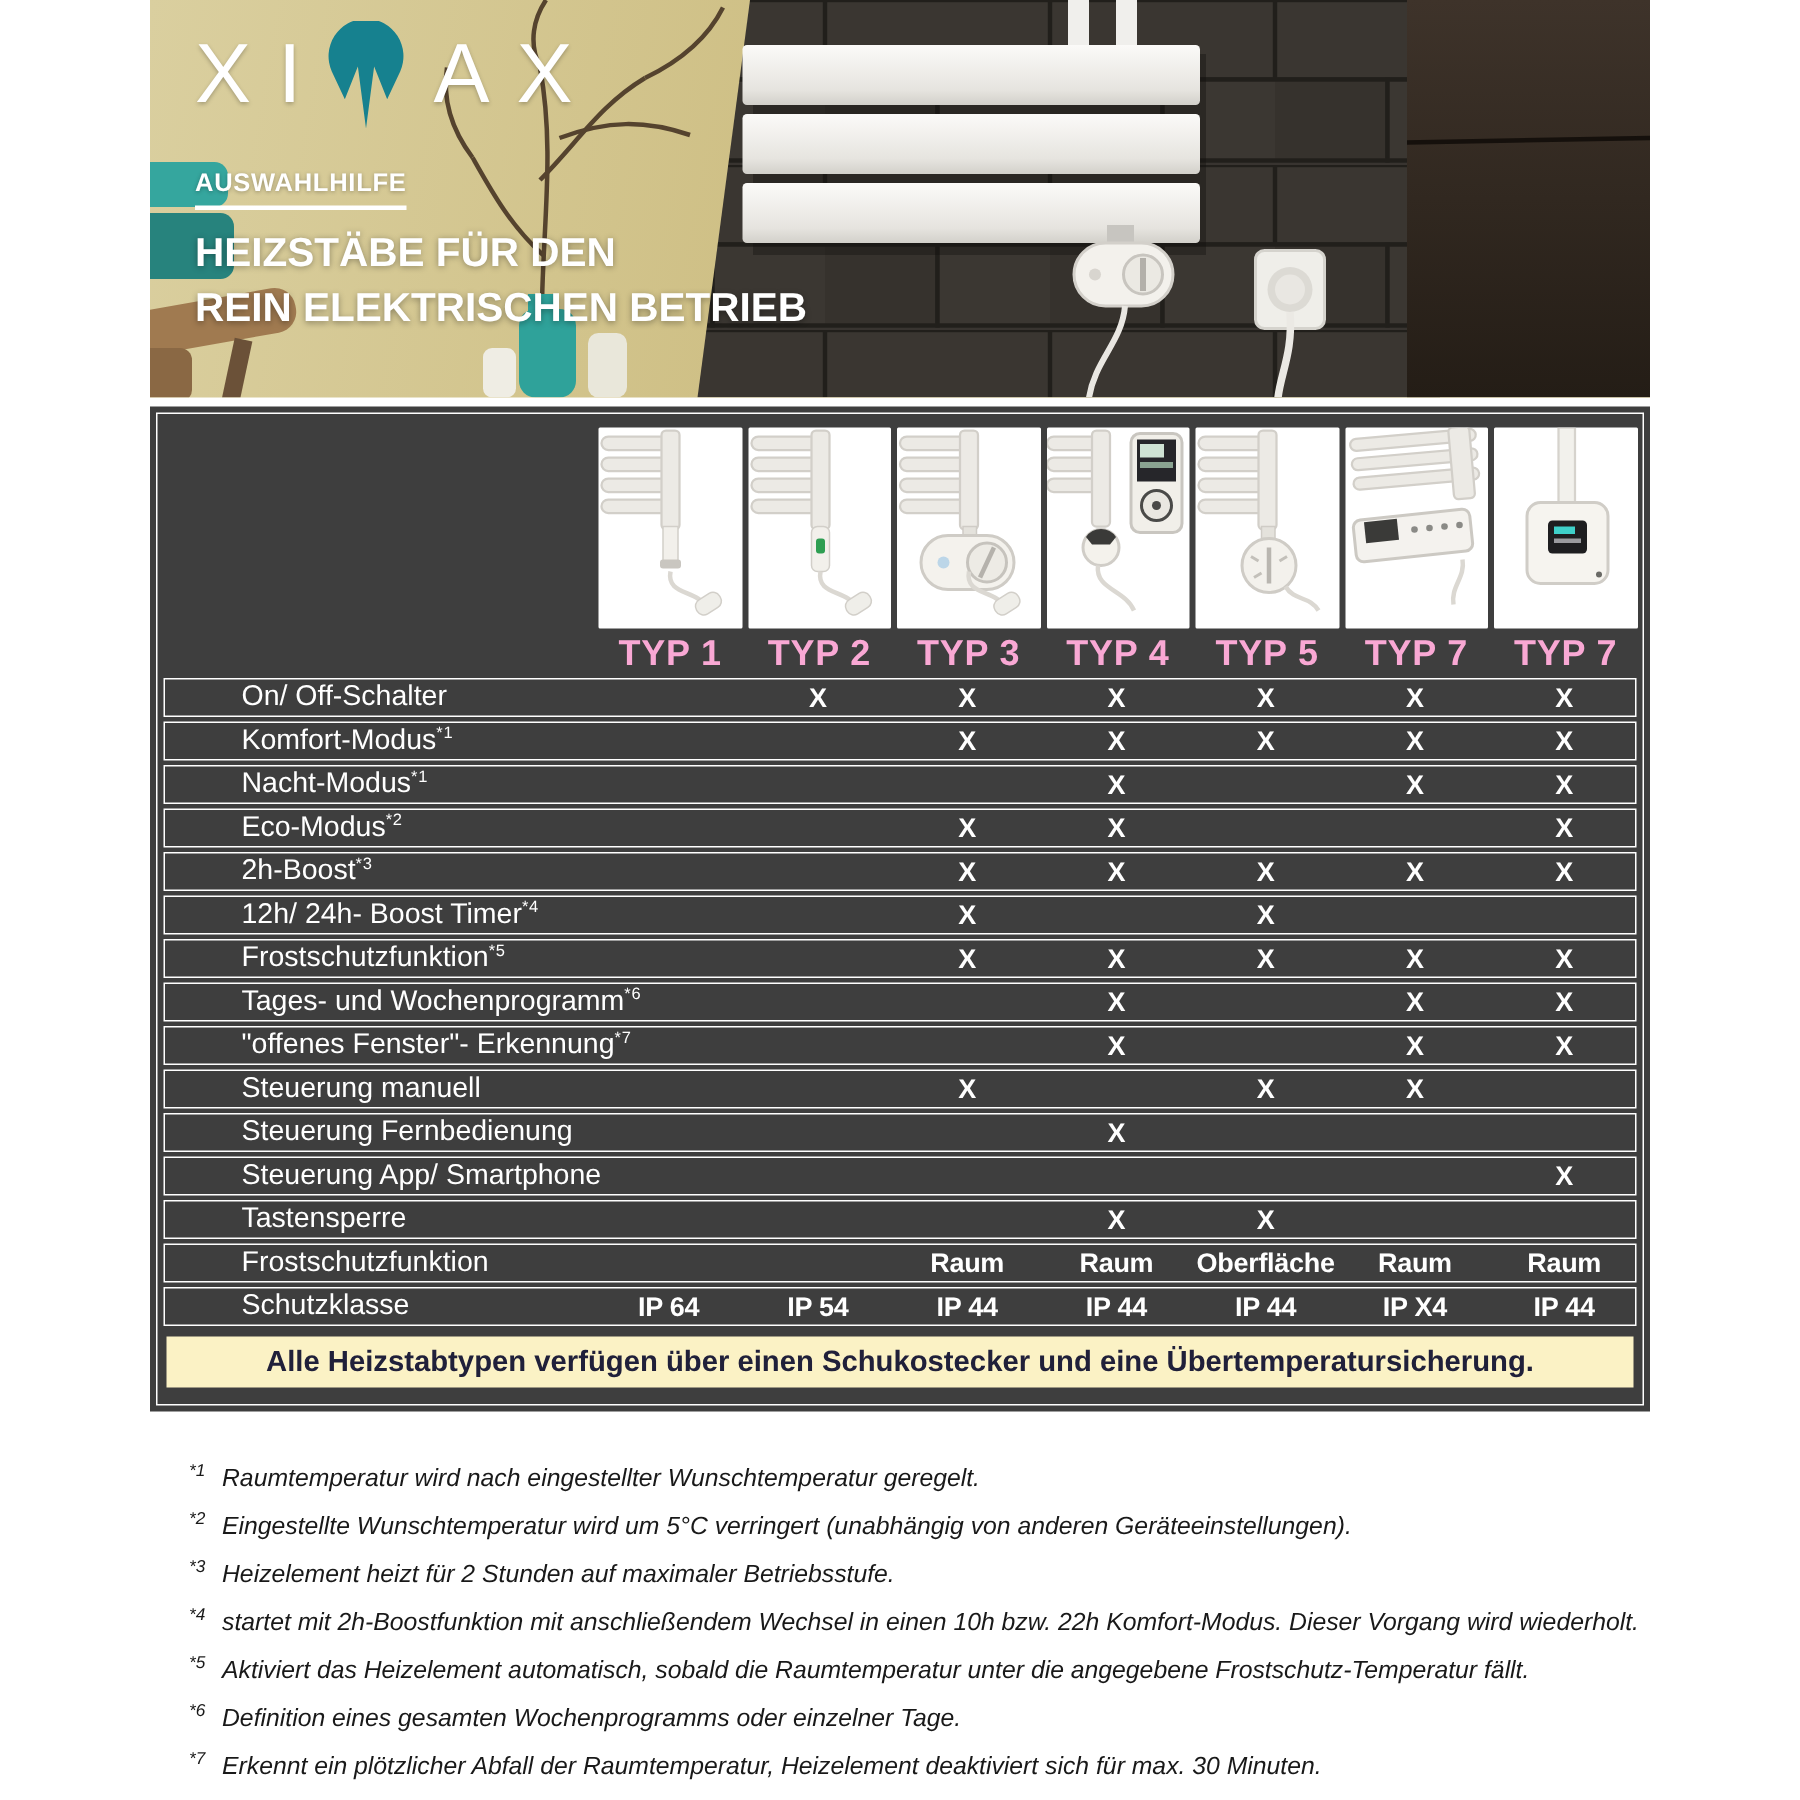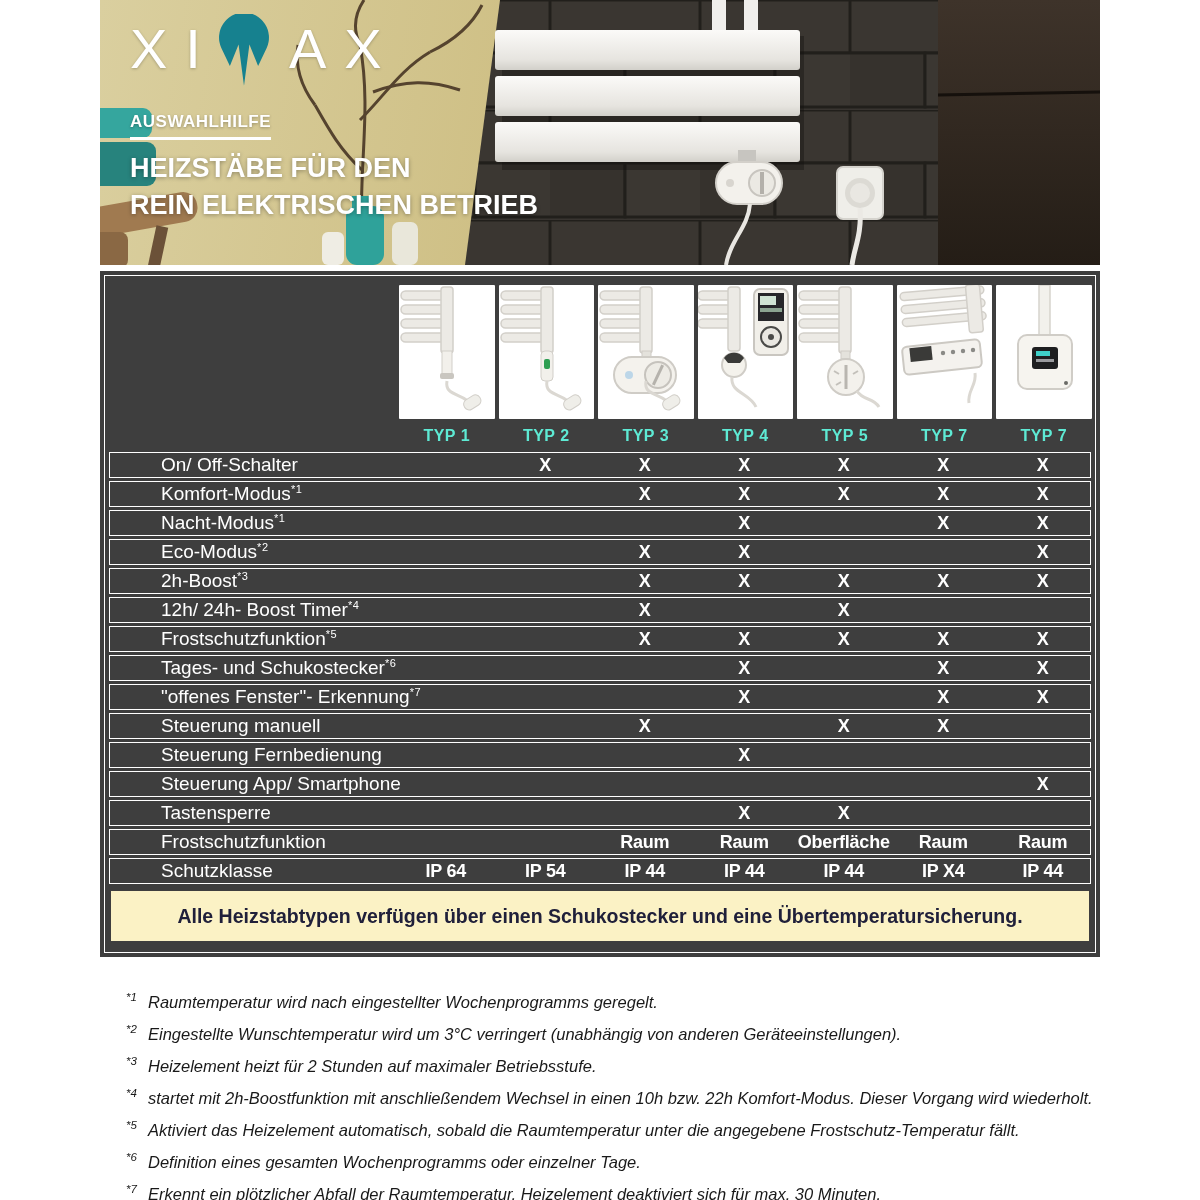--- a/index.html
+++ b/index.html
@@ -24,28 +24,28 @@
                 text-shadow:0 1px 4px rgba(0,0,0,.35); }
 
   
   .panel { margin-top:6px; background:#3e3e3e; padding:4px; }
   .panel-inner { border:1px solid #ffffff; padding:9px 4px 11px 4px; }
   .cols { display:grid; grid-template-columns:288px repeat(7,99.5px); }
   .col { padding:0 2px; }
   .imgcard { background:#ffffff; height:134px; border-radius:1px; overflow:hidden; }
   .imgcard svg { display:block; }
   .typlabel { height:33px; display:flex; align-items:center; justify-content:center;
-              color:#5eead4; font-weight:700; font-size:16px; letter-spacing:.5px; }
+              color:#f9a8d4; font-weight:700; font-size:24px; letter-spacing:.5px; }
   .trow { display:grid; grid-template-columns:286px repeat(7,99.5px);
           border:1px solid #fff; height:26px; margin-bottom:3px; align-items:center; }
   .rlabel { color:#fff; font-size:19px; padding-left:7px; white-space:nowrap;margin-left:44px; }
   .rlabel sup { font-size:11px; vertical-align:super; letter-spacing:.5px; }
   .cell { color:#fff; font-weight:700; font-size:18px; text-align:center; white-space:nowrap;
           letter-spacing:-0.2px; }
-  .note { margin:7px 2px 0 2px; background:#fbf2c5; height:50px; display:flex;
+  .note { margin:7px 2px 0 2px; background:#fbf2c5; height:34px; display:flex;
           align-items:center; justify-content:center; color:#20203a;
           font-size:19.5px; font-weight:700; }
 
   
   .footnotes { padding:27px 0 30px 26px; }
   .fn { font-style:italic; font-size:16.5px; color:#191919; line-height:27.5px;
         white-space:nowrap; }
   .fn sup { font-size:11.5px; display:inline-block; min-width:22px; vertical-align:super; }
 </style>
 </head>
@@ -354,21 +354,21 @@
               <div class="rlabel"><span>Frostschutzfunktion</span><sup>*5</sup></div>
               <div class="cell"></div>
               <div class="cell"></div>
               <div class="cell">X</div>
               <div class="cell">X</div>
               <div class="cell">X</div>
               <div class="cell">X</div>
               <div class="cell">X</div>
             </div>
             <div class="trow">
-              <div class="rlabel"><span>Tages- und Schukostecker</span><sup>*6</sup></div>
+              <div class="rlabel"><span>Tages- und Wochenprogramm</span><sup>*6</sup></div>
               <div class="cell"></div>
               <div class="cell"></div>
               <div class="cell"></div>
               <div class="cell">X</div>
               <div class="cell"></div>
               <div class="cell">X</div>
               <div class="cell">X</div>
             </div>
             <div class="trow">
               <div class="rlabel"><span>"offenes Fenster"- Erkennung</span><sup>*7</sup></div>
@@ -439,22 +439,22 @@
               <div class="cell">IP 44</div>
               <div class="cell">IP X4</div>
               <div class="cell">IP 44</div>
             </div>
           </div>
         <div class="note">Alle Heizstabtypen verfügen über einen Schukostecker und eine Übertemperatursicherung.</div>
       </div>
     </div>
 
     <div class="footnotes" id="footnotes">
-        <div class="fn"><sup>*1</sup><span>Raumtemperatur wird nach eingestellter Wochenprogramms geregelt.</span></div>
-        <div class="fn"><sup>*2</sup><span>Eingestellte Wunschtemperatur wird um 3°C verringert (unabhängig von anderen Geräteeinstellungen).</span></div>
+        <div class="fn"><sup>*1</sup><span>Raumtemperatur wird nach eingestellter Wunschtemperatur geregelt.</span></div>
+        <div class="fn"><sup>*2</sup><span>Eingestellte Wunschtemperatur wird um 5°C verringert (unabhängig von anderen Geräteeinstellungen).</span></div>
         <div class="fn"><sup>*3</sup><span>Heizelement heizt für 2 Stunden auf maximaler Betriebsstufe.</span></div>
         <div class="fn"><sup>*4</sup><span>startet mit 2h-Boostfunktion mit anschließendem Wechsel in einen 10h bzw. 22h Komfort-Modus. Dieser Vorgang wird wiederholt.</span></div>
         <div class="fn"><sup>*5</sup><span>Aktiviert das Heizelement automatisch, sobald die Raumtemperatur unter die angegebene Frostschutz-Temperatur fällt.</span></div>
         <div class="fn"><sup>*6</sup><span>Definition eines gesamten Wochenprogramms oder einzelner Tage.</span></div>
         <div class="fn"><sup>*7</sup><span>Erkennt ein plötzlicher Abfall der Raumtemperatur, Heizelement deaktiviert sich für max. 30 Minuten.</span></div>
       </div>
 
   </div>
 </div>
 

